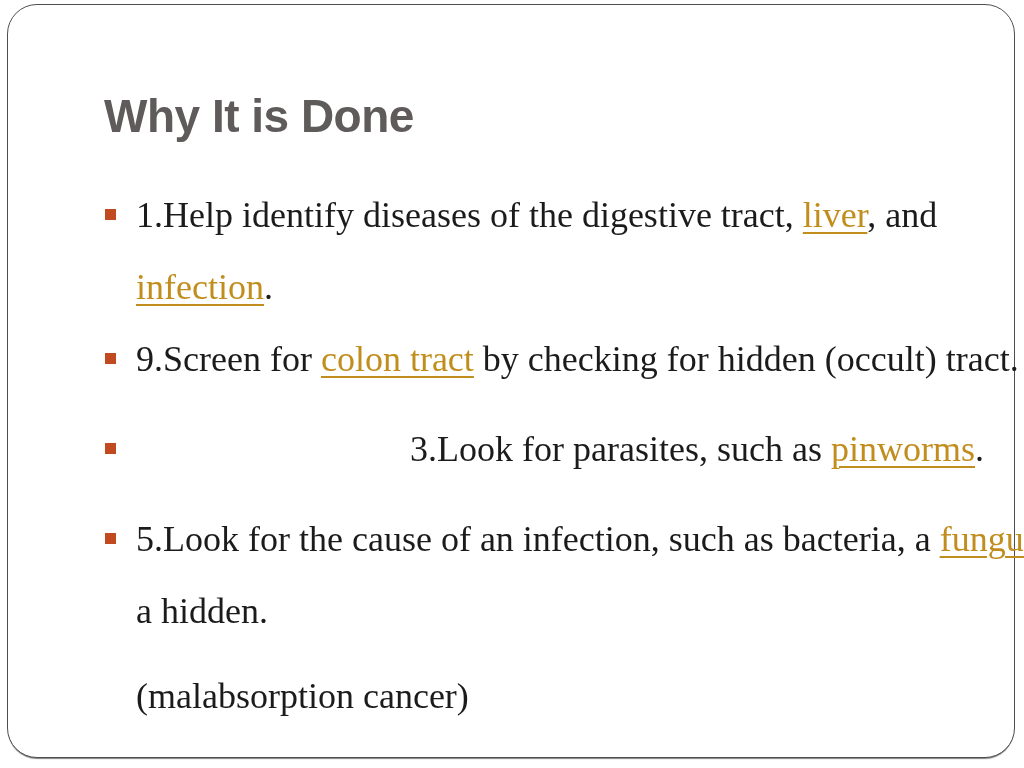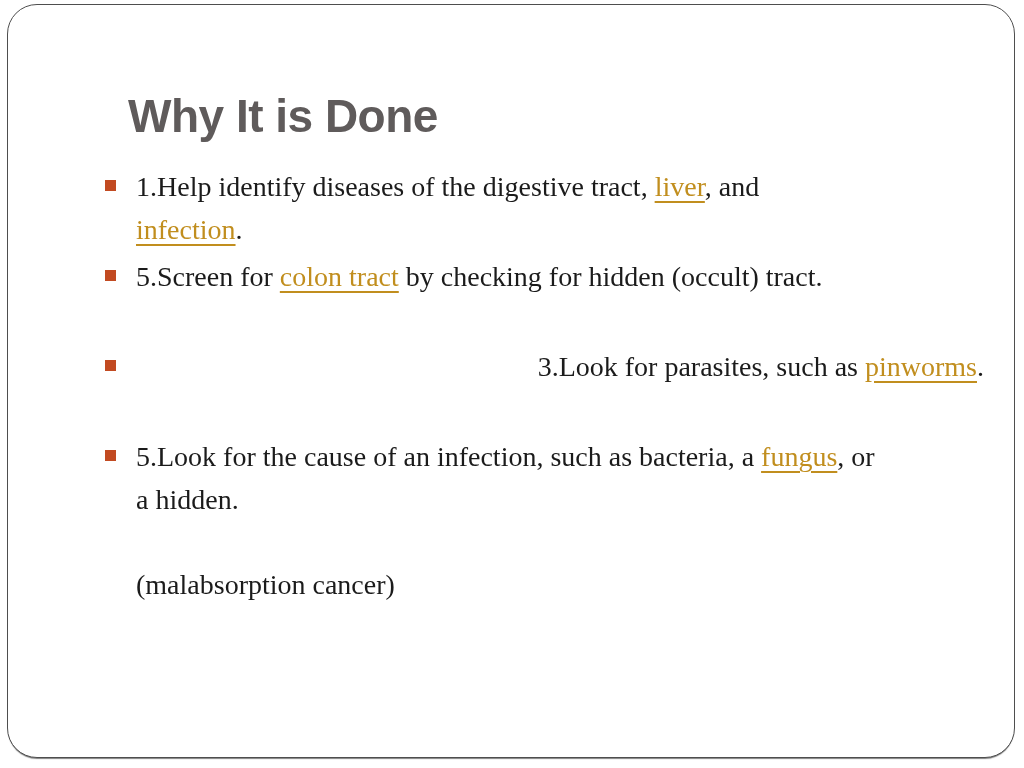--- a/index.html
+++ b/index.html
@@ -18,21 +18,21 @@
     width: 1008px;
     height: 754px;
     border: 1.5px solid var(--border, #4E4E4E);
     border-radius: 30px;
     background: var(--background, #ffffff);
     box-shadow: 0 2px 1px -1px rgba(60,60,60,0.65);
     box-sizing: border-box;
   }
   .slide-title {
     position: absolute;
-    left: 120px;
+    left: 96px;
     top: 86px;
     font-family: "Liberation Sans", sans-serif;
     font-weight: 700;
     font-size: 46px;
     letter-spacing: -0.5px;
     color: var(--title, #5F5B5B);
     line-height: 1.1;
     white-space: nowrap;
   }
   .bullet-list {
@@ -43,22 +43,23 @@
   }
   .bullet-item { margin: 0; }
   .bullet-item:nth-child(1) { margin-bottom: 4px;  }
   .bullet-item:nth-child(2) { margin-bottom: 47px; }
   .bullet-item:nth-child(3) { margin-bottom: 47px; text-align: right; }
   .bullet-item:nth-child(4) { margin-bottom: 42px; }
   .line {
     position: relative;
     padding-left: 32px;
     line-height: 43px;
-    font-size: 28px;
+    font-size: 36px;
     color: var(--body, #1B1B1B);
+    margin-top: 29px;
   }
   .line-text { white-space: nowrap; }
   .bullet-square {
     position: absolute;
     left: 1px;
     top: 15px;
     width: 11px;
     height: 11px;
     background: var(--bullet, #C24A21);
   }
@@ -75,21 +76,21 @@
 <body>
 
 <div class="slide-frame">
   <div class="slide-title">Why It is Done</div>
   <div class="bullet-list">
       <div class="bullet-item">
         <div class="line"><span class="bullet-square"></span><span class="line-text"><span>1.Help identify diseases of the digestive tract, </span><a class="link">liver</a><span>, and</span></span></div>
         <div class="line"><span class="line-text"><a class="link">infection</a><span>.</span></span></div>
       </div>
       <div class="bullet-item">
-        <div class="line"><span class="bullet-square"></span><span class="line-text"><span>5.Screen for </span><a class="link">colon tract</a><span> by checking for hidden (occult) tract.</span></span></div>
+        <div class="line"><span class="bullet-square"></span><span class="line-text"><span>9.Screen for </span><a class="link">colon tract</a><span> by checking for hidden (occult) tract.</span></span></div>
       </div>
       <div class="bullet-item">
         <div class="line"><span class="bullet-square"></span><span class="line-text"><span>3.Look for parasites, such as </span><a class="link">pinworms</a><span>.</span></span></div>
       </div>
       <div class="bullet-item">
         <div class="line"><span class="bullet-square"></span><span class="line-text"><span>5.Look for the cause of an infection, such as bacteria, a </span><a class="link">fungus</a><span>, or</span></span></div>
         <div class="line"><span class="line-text"><span>a hidden.</span></span></div>
       </div>
       <div class="bullet-item">
         <div class="line"><span class="line-text"><span>(malabsorption cancer)</span></span></div>

